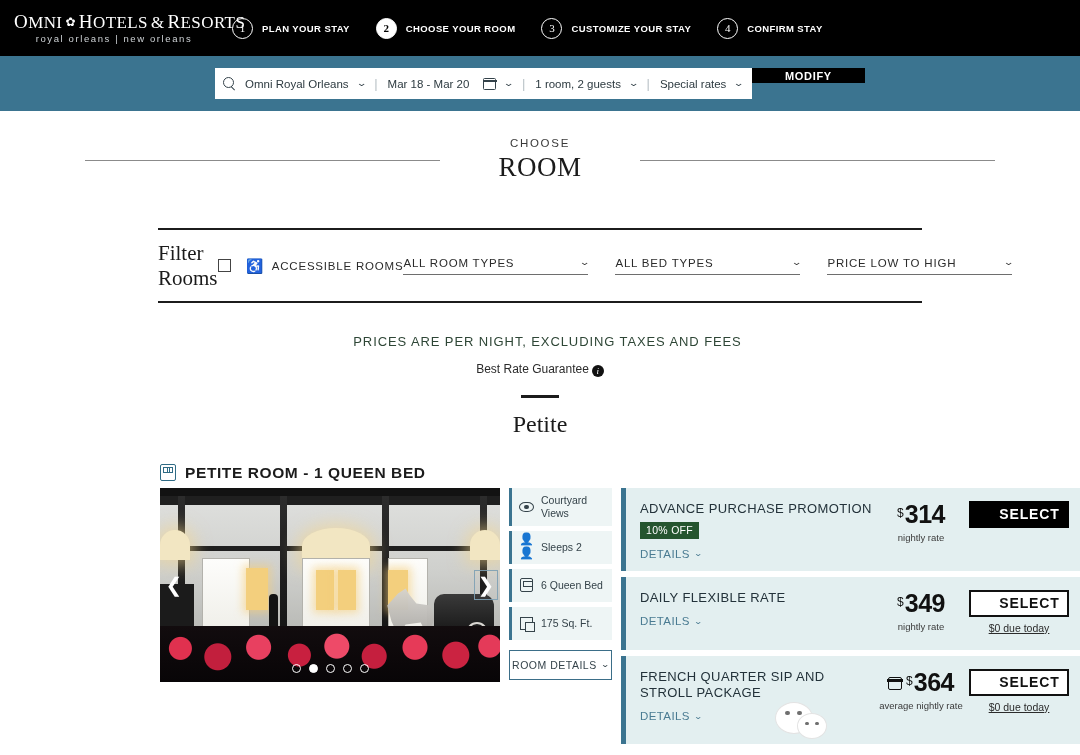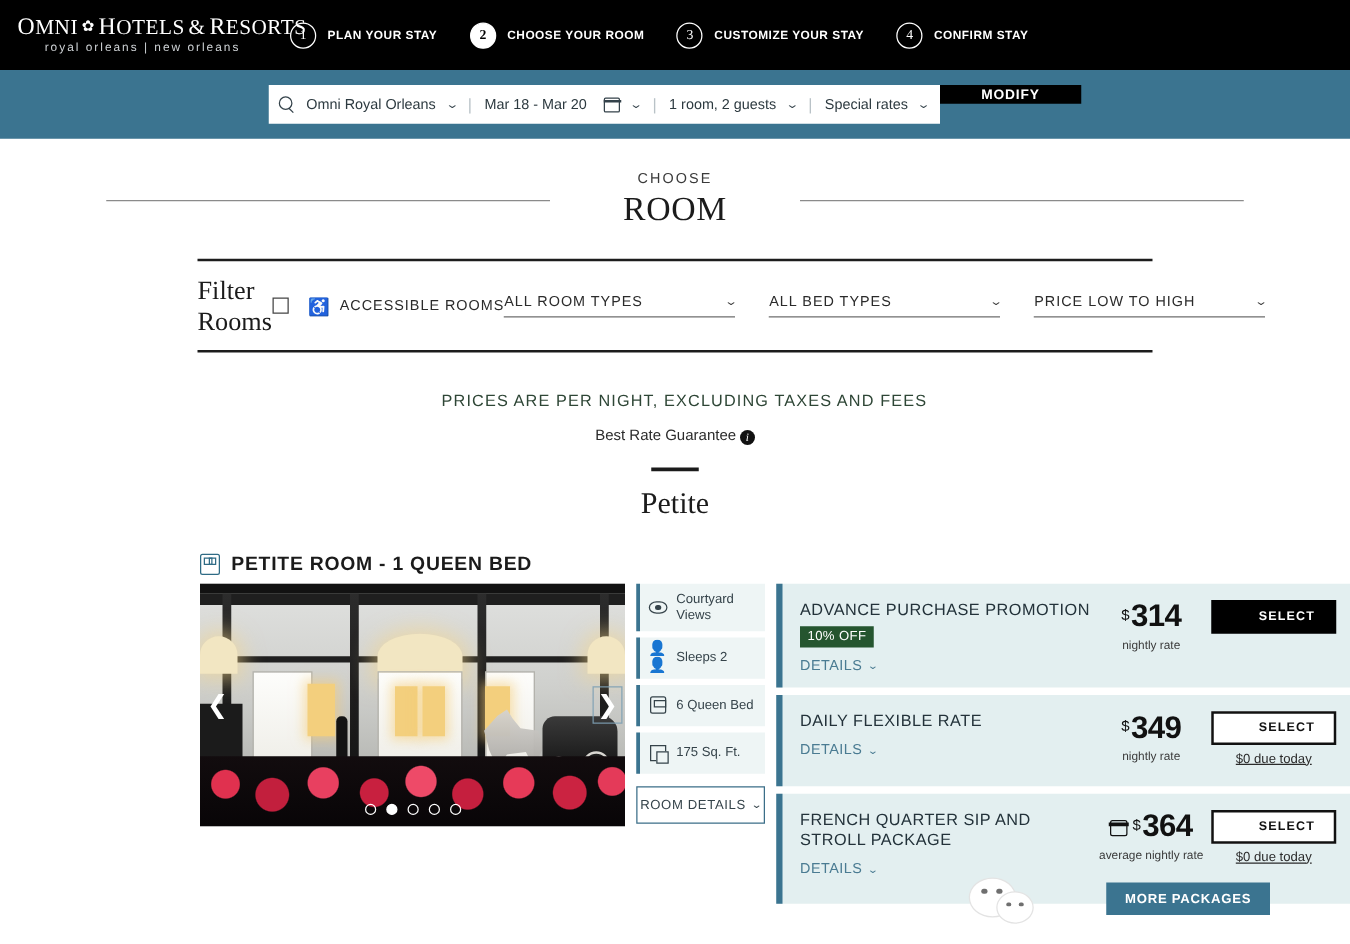--- a/index.html
+++ b/index.html
@@ -96,21 +96,21 @@
     font-size: 11.5px; letter-spacing: 1.7px; color: #3a3a3a;
     font-family: "Liberation Sans", sans-serif;
   }
   .head-title {
     font-family: "Liberation Serif", serif; font-size: 27px;
     color: #1b1b1b; letter-spacing: .5px; margin-top: 3px;
   }
 
   
   .filterbar {
-    margin: 24px 158px 0 158px;
+    margin: 45px 158px 0 158px;
     border-top: 2px solid #1c1c1c; border-bottom: 2px solid #1c1c1c;
     height: 75px; display: flex; align-items: center;
   }
   .filter-title {
     font-family: "Liberation Serif", serif; font-size: 21px;
     color: #1b1b1b; width: 155px;
   }
   .chk {
     width: 13px; height: 13px; border: 1.3px solid #444; background: #fff;
     margin-right: 16px; flex: 0 0 auto;
@@ -305,21 +305,21 @@
     width: 14px; height: 13px; border: 1.6px solid #111; border-radius: 2px;
     position: relative; margin-right: 3px; margin-top: 7px;
   }
   .price-cal::before { content:""; position:absolute; left:-1.6px; right:-1.6px; top:1.4px; height:3px; background:#111; }
   .price-cur { font-size: 12px; color: #111; margin-top: 4px; }
   .price-val { font-size: 25px; font-weight: bold; color: #111; line-height: 1; letter-spacing: -.5px; }
   .price-sub { font-size: 9.5px; color: #3a3a3a; margin-top: 5px; }
   .rate-action { width: 100px; flex: 0 0 auto; text-align: center; }
   .btn-select {
     height: 27px; display: flex; align-items: center; justify-content: center;
-    font-size: 10px; letter-spacing: .9px; font-weight: bold; padding-left: 21px;
+    font-size: 14px; letter-spacing: .9px; font-weight: bold; padding-left: 21px;
   }
   .btn-select.solid { background: #000000; color: #ffffff; }
   .btn-select.outline { background: #ffffff; color: #111111; border: 2px solid #111111; }
   .due-today { font-size: 10.5px; color: #2b2b2b; margin-top: 5px; text-decoration: underline; }
   .more-pkg {
     position: absolute; right: 64px; bottom: -9px;
     background: #3b7490; color: #ffffff; font-size: 10.5px; font-weight: bold;
     letter-spacing: .6px; padding: 7px 15px; white-space: nowrap;
   }
 
@@ -590,21 +590,20 @@
           <span class="price-cal"></span>
           <span class="price-cur">$</span>
           <span class="price-val">364</span>
         </div>
         <div class="price-sub">average nightly rate</div>
       </div>
       <div class="rate-action">
         <div class="btn-select outline">SELECT</div>
         <div class="due-today">$0 due today</div>
       </div>
-      <div class="more-pkg">MORE PACKAGES</div>
     </div>
 
   </div>
 </div>
 
 <div class="watermark">
   <div class="wechat">
     <span class="bub big"></span>
     <span class="bub sml"></span>
     <span class="eye" style="left:10px;top:11px;"></span>

